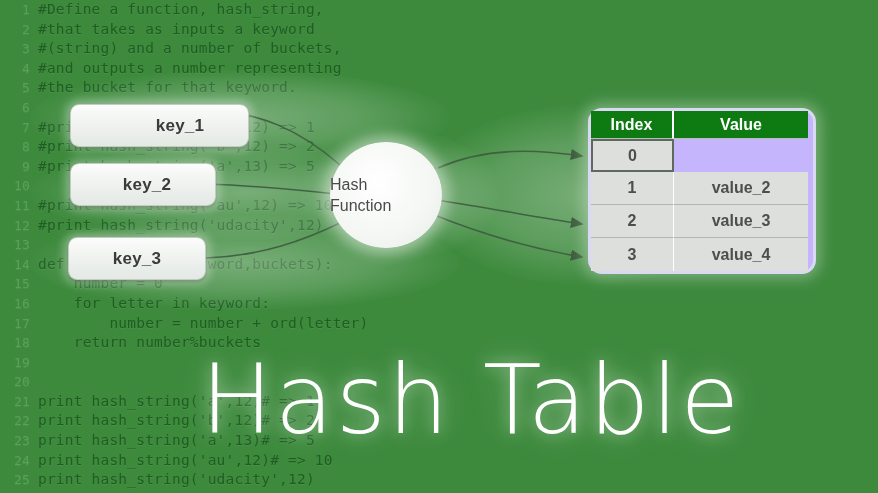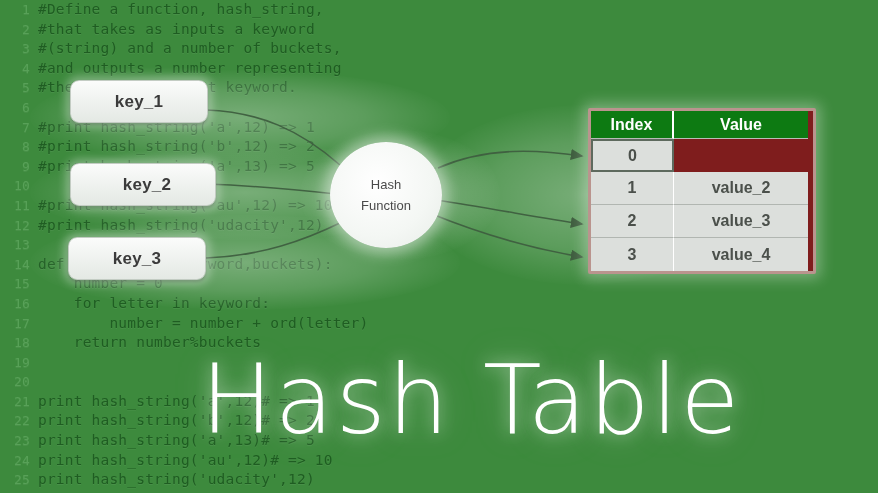--- a/index.html
+++ b/index.html
@@ -84,55 +84,54 @@
     box-shadow: 0 0 10px 4px rgba(255,255,255,0.35),
                 0 2px 3px rgba(0,0,0,0.28);
     display: flex;
     align-items: center;
     justify-content: center;
     color: #3b3b3b;
     font-size: 17px;
     font-weight: bold;
     letter-spacing: 0.2px;
   }
-  .key-box.k1 { left: 70px;  top: 80px;  }
+  .key-box.k1 { left: 70px;  top: 104px; padding-left: 41px;  }
   .key-box.k2 { left: 70px;  top: 163px; padding-left: 8px; }
   .key-box.k3 { left: 68px;  top: 237px; }
 
   
   .hash-circle {
     position: absolute;
     z-index: 4;
     left: 330px;
     top: 142px;
     width: 112px;
     height: 106px;
     border-radius: 50%;
     background: radial-gradient(circle at 42% 38%, #ffffff 0%, #f4f7f4 58%, #e7ece7 100%);
     box-shadow: 0 0 14px 6px rgba(255,255,255,0.45);
     display: flex;
     flex-direction: column;
-    align-items: center;
     justify-content: center;
     color: #4a4a4a;
-    font-size: 13px;
+    font-size: 16px;
     line-height: 21px;
   }
 
   
   .hash-table {
     position: absolute;
     z-index: 5;
     left: 588px;
     top: 108px;
     width: 228px;
     border: 3px solid rgba(235,245,235,0.55);
-    border-radius: 2px;
+    border-radius: 14px;
     box-shadow: 0 0 14px 5px rgba(255,255,255,0.30);
-    background: #7f1d1d;
+    background: #c4b5fd;
     box-sizing: border-box;
   }
   .ht-row { display: flex; }
   .ht-head .ht-cell {
     background: #0d7a12;
     color: #ffffff;
     font-weight: bold;
     font-size: 16px;
     height: 28px;
     border-bottom: 1px solid #b8bdb8;

